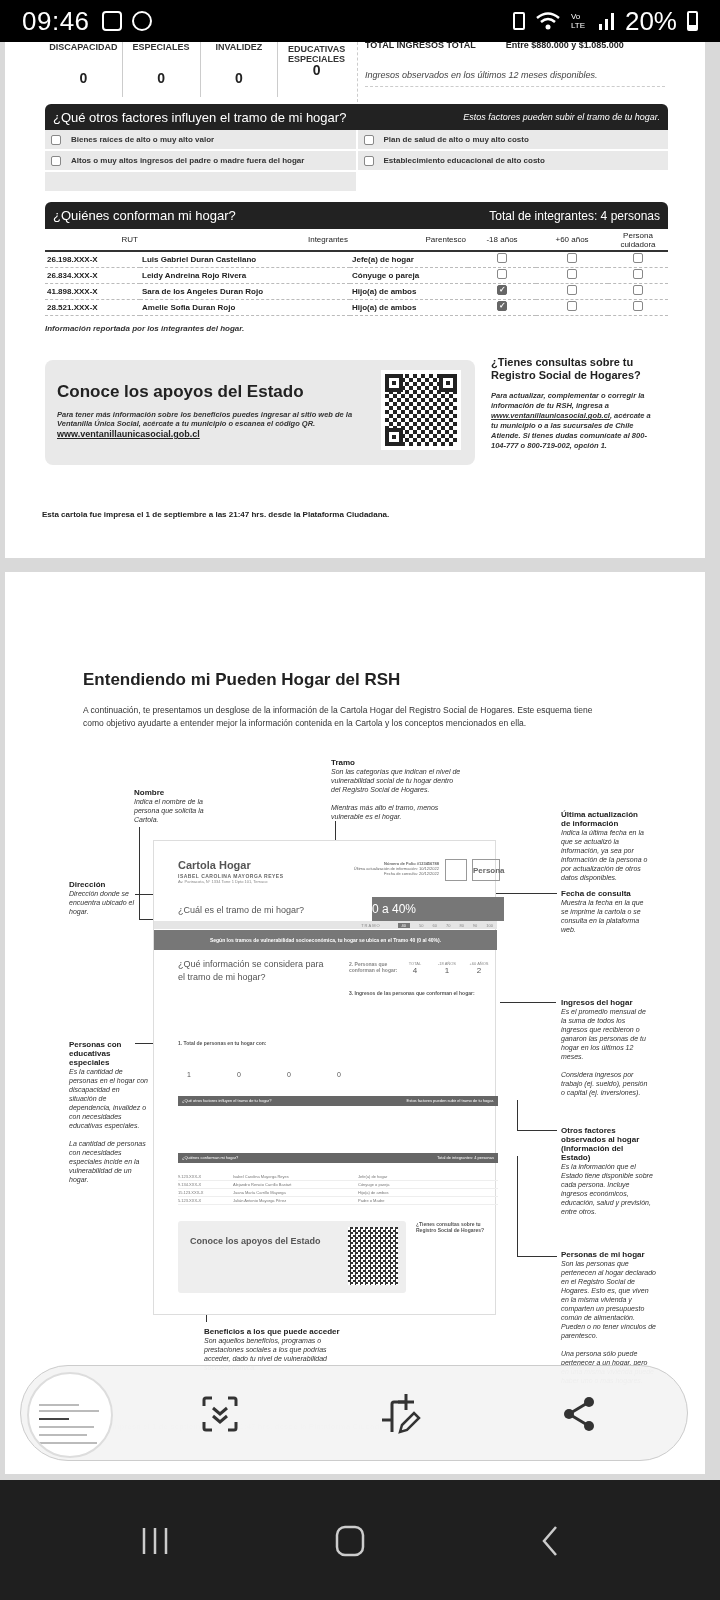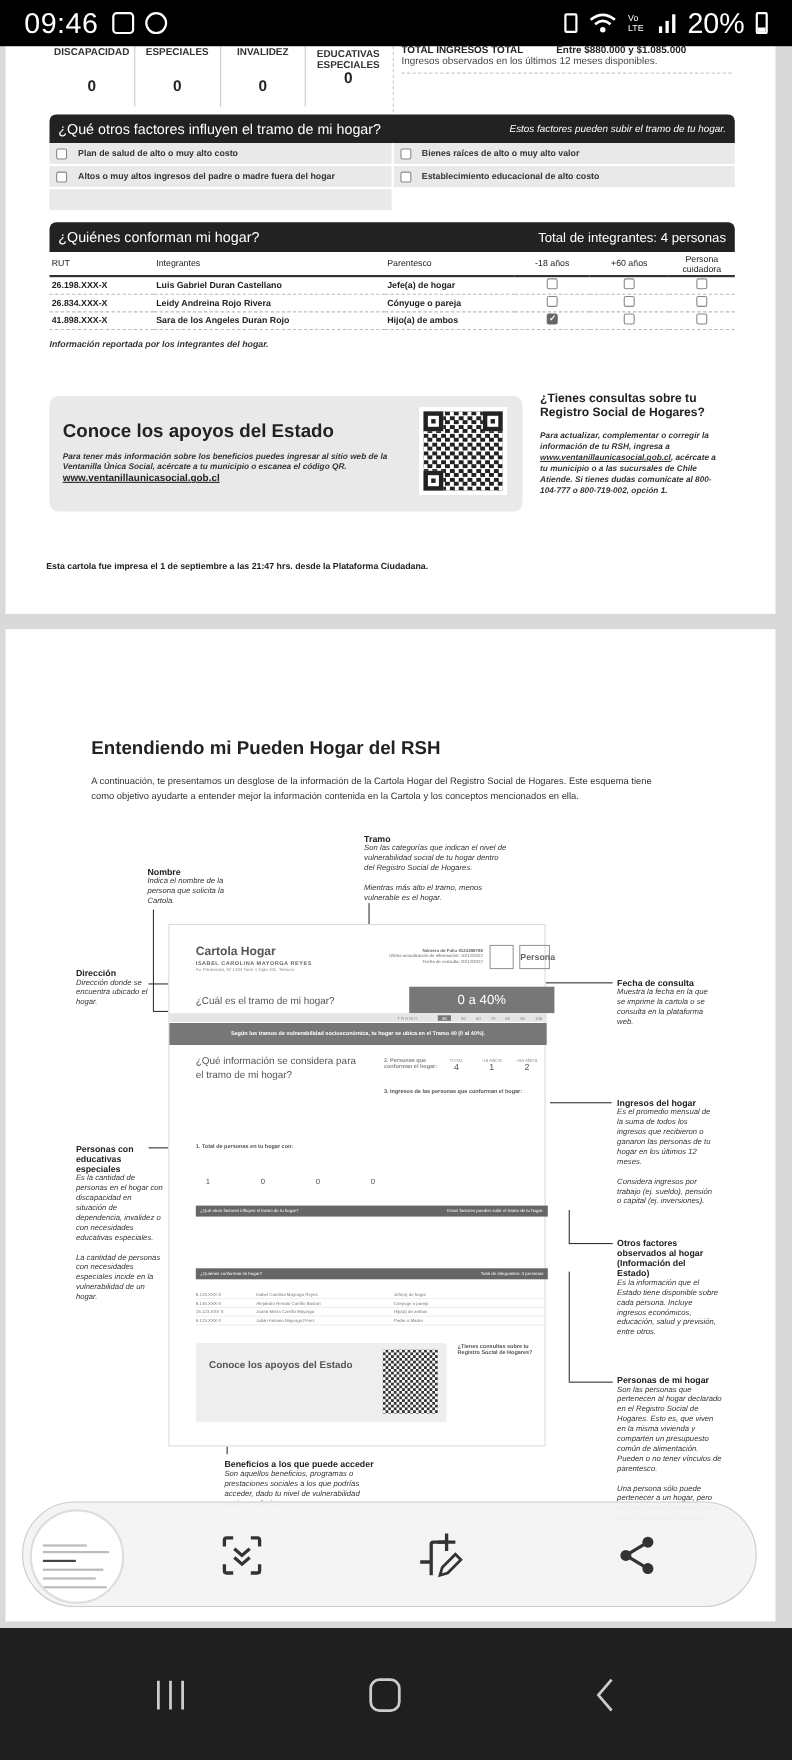--- a/index.html
+++ b/index.html
@@ -13,38 +13,38 @@
 .batt{width:11px;height:20px;border:2px solid #fff;border-radius:2px;position:relative}
 .batt:after{content:"";position:absolute;left:0;right:0;bottom:0;height:25%;background:#fff}
 .page1{position:absolute;left:5px;top:42px;width:700px;height:516px;background:#fff}
 .page2{position:absolute;left:5px;top:572px;width:700px;height:902px;background:#fff;overflow:hidden}
 .counts{position:absolute;left:40px;top:0;width:310px;height:55px;display:flex}
 .counts .c{flex:1;border-right:1px solid #ccc;text-align:center;font-size:9px;font-weight:bold}
 .counts .c .lbl{height:26px;color:#333}
 .counts .c .num{font-size:14px;font-weight:bold;margin-top:2px}
 .ingresos{position:absolute;left:360px;top:0;width:300px;font-size:9px}
 .ingresos .row{display:flex;gap:30px;font-weight:bold;margin-top:-2px}
-.ingresos .note{margin-top:0;color:#444;border-bottom:1px dashed #ccc;padding-bottom:6px}
+.ingresos .note{font-style:italic;margin-top:20px;color:#444;border-bottom:1px dashed #ccc;padding-bottom:6px}
 .vline{position:absolute;left:352px;top:0;height:60px;border-left:1px dashed #ccc}
 .blackhdr{background:#222;color:#fff;display:flex;align-items:center;justify-content:space-between;padding:0 8px;border-radius:6px 6px 0 0}
 .factors{position:absolute;left:40px;top:62px;width:623px}
 .factors .blackhdr{height:26px}
 .factors .blackhdr .t{font-size:13px}
 .factors .blackhdr .s{font-size:9px;font-style:italic}
 .fgrid{display:grid;grid-template-columns:1fr 1fr;gap:2px}
 .fcell{background:#e9e9e9;height:19px;display:flex;align-items:center;font-size:8px;font-weight:bold;color:#333;padding-left:6px}
 .cb{width:10px;height:10px;border:1px solid #888;border-radius:2px;background:#fff;margin-right:10px;display:inline-block;flex:none;position:relative}
 .cb.checked{background:#666;border-color:#666}
 .cb.checked:after{content:"✓";color:#fff;font-size:8px;position:absolute;left:1px;top:-1px}
 .members{position:absolute;left:40px;top:160px;width:623px}
 .members .blackhdr{height:27px}
 .members .blackhdr .t{font-size:13px}
 .members .blackhdr .s{font-size:12px}
 .mtable{width:100%;border-collapse:collapse;font-size:8px;font-weight:bold}
-.mtable th{font-weight:normal;text-align:left;height:22px;border-bottom:2px solid #333;padding:0 2px;font-size:8px}
+.mtable th{font-weight:normal;text-align:right;height:22px;border-bottom:2px solid #333;padding:0 2px;font-size:8px}
 .mtable th.ctr,.mtable td.ctr{text-align:center}
 .mtable td{height:16px;border-bottom:1px dashed #bbb;padding:0 2px}
 .mnote{font-size:8px;font-style:italic;font-weight:bold;margin-top:8px;color:#333}
 .apoyos{position:absolute;left:40px;top:318px;width:430px;height:105px;background:#e9e9e9;border-radius:8px;padding:22px 12px}
 .apoyos h2{font-size:17px;font-weight:bold}
 .apoyos p{font-size:7.5px;font-style:italic;font-weight:bold;margin-top:8px;line-height:9px;width:320px;color:#333}
 .apoyos .url{font-size:9px;text-decoration:underline;font-weight:bold;display:block;margin-top:1px}
 .qr{position:absolute;right:14px;top:10px;width:80px;height:80px;background:#fff;padding:4px}
 .qr .inner{width:100%;height:100%;background:repeating-conic-gradient(#222 0 25%,#fff 0 50%) 0 0/8px 8px;position:relative}
 .qr .fp{position:absolute;width:18px;height:18px;border:4px solid #222;background:#fff}
@@ -61,21 +61,21 @@
 .ann b{display:block;font-size:8px;color:#222;font-style:normal}
 .ann i{display:block;font-style:italic}
 .mini{position:absolute;left:148px;top:268px;width:343px;height:475px;border:1px solid #ddd;background:#fff}
 .mini .t1{position:absolute;left:24px;top:18px;font-size:11px;font-weight:bold;color:#555}
 .mini .t2{position:absolute;left:24px;top:32px;font-size:5px;color:#666;font-weight:bold;letter-spacing:0.5px}
 .mini .t3{position:absolute;left:24px;top:38px;font-size:4px;color:#888}
 .mini .folio{position:absolute;left:190px;top:20px;font-size:4px;color:#666;text-align:right;width:95px;line-height:5px}
 .mini .logo1{position:absolute;left:291px;top:18px;width:22px;height:22px;border:1px solid #999}
 .mini .logo2{position:absolute;left:318px;top:18px;width:28px;height:22px;border:1px solid #999;font-size:8px;color:#666;text-align:center;line-height:22px;font-weight:bold}
 .mini .q1{position:absolute;left:24px;top:64px;font-size:9px;color:#555}
-.mini .tramo{position:absolute;left:218px;top:56px;width:132px;height:24px;background:#777;color:#fff;font-size:12px;text-align:center;line-height:24px}
+.mini .tramo{position:absolute;left:218px;top:56px;width:132px;height:24px;background:#777;color:#fff;font-size:12px;text-align:left;line-height:24px}
 .mini .scale{position:absolute;left:0;top:80px;width:343px;height:8px;background:#e5e5e5;font-size:4px;color:#888;display:flex;justify-content:flex-end;align-items:center;padding-right:4px;gap:9px}
 .mini .scale .on{background:#777;color:#fff;padding:0 4px}
 .mini .bar{position:absolute;left:0;top:89px;width:343px;height:20px;background:#777;color:#fff;font-size:5px;text-align:center;line-height:20px;font-weight:bold}
 .mini .q2{position:absolute;left:24px;top:117px;font-size:9px;color:#555;line-height:13px;width:150px}
 .mini .small{position:absolute;font-size:3.8px;color:#888;line-height:5px}
 .mini .dark{position:absolute;left:24px;height:10px;background:#666;color:#fff;font-size:4px;line-height:10px;padding:0 4px;display:flex;justify-content:space-between;width:320px}
 .mini .box{position:absolute;left:24px;top:380px;width:228px;height:72px;background:#eee;border-radius:3px}
 .mini .box .h{position:absolute;left:12px;top:15px;font-size:9px;font-weight:bold;color:#555}
 .mini .box .qr2{position:absolute;right:8px;top:6px;width:50px;height:58px;background:repeating-conic-gradient(#333 0 25%,#fff 0 50%) 0 0/5px 5px}
 .mini .cons{position:absolute;left:262px;top:380px;font-size:5px;font-weight:bold;color:#555;width:80px;line-height:6px}
@@ -145,25 +145,25 @@
   </div>
 
   <div class="factors">
     <div class="blackhdr">
       <span class="t">¿Qué otros factores influyen el tramo de mi hogar?</span>
       <span class="s">Estos factores pueden subir el tramo de tu hogar.</span>
     </div>
     <div class="fgrid" id="factor-grid">
         <div class="fcell">
           <span class="cb"></span>
-          <span>Plan de salud de alto o muy alto costo</span>
+          <span>Bienes raíces de alto o muy alto valor</span>
         </div>
         <div class="fcell">
           <span class="cb"></span>
-          <span>Bienes raíces de alto o muy alto valor</span>
+          <span>Plan de salud de alto o muy alto costo</span>
         </div>
         <div class="fcell">
           <span class="cb"></span>
           <span>Altos o muy altos ingresos del padre o madre fuera del hogar</span>
         </div>
         <div class="fcell">
           <span class="cb"></span>
           <span>Establecimiento educacional de alto costo</span>
         </div>
         <div class="fcell"></div>
@@ -204,20 +204,28 @@
             <td class="ctr"><span class="cb" style="margin-right: 0px;"></span></td>
           </tr>
           <tr>
             <td>41.898.XXX-X</td>
             <td>Sara de los Angeles Duran Rojo</td>
             <td>Hijo(a) de ambos</td>
             <td class="ctr"><span class="cb checked" style="margin-right: 0px;"></span></td>
             <td class="ctr"><span class="cb" style="margin-right: 0px;"></span></td>
             <td class="ctr"><span class="cb" style="margin-right: 0px;"></span></td>
           </tr>
+          <tr>
+            <td>28.521.XXX-X</td>
+            <td>Amelie Sofia Duran Rojo</td>
+            <td>Hijo(a) de ambos</td>
+            <td class="ctr"><span class="cb checked" style="margin-right: 0px;"></span></td>
+            <td class="ctr"><span class="cb" style="margin-right: 0px;"></span></td>
+            <td class="ctr"><span class="cb" style="margin-right: 0px;"></span></td>
+          </tr>
         </tbody>
     </table>
     <div class="mnote">Información reportada por los integrantes del hogar.</div>
   </div>
 
   <div class="apoyos">
     <h2>Conoce los apoyos del Estado</h2>
     <p>Para tener más información sobre los beneficios puedes ingresar al sitio web de la Ventanilla Única Social, acércate a tu municipio o escanea el código QR.</p>
     <a class="url">www.ventanillaunicasocial.gob.cl</a>
     <div class="qr">
@@ -246,20 +254,24 @@
       <i>Son las categorías que indican el nivel de vulnerabilidad social de tu hogar dentro del Registro Social de Hogares.</i>
       <i style="margin-top:9px">Mientras más alto el tramo, menos vulnerable es el hogar.</i>
     </div>
   <div class="ann" style="left:129px;top:216px;width:76px">
       <b>Nombre</b>
       <i>Indica el nombre de la persona que solicita la Cartola.</i>
     </div>
   <div class="ann" style="left:64px;top:308px;width:70px">
       <b>Dirección</b>
       <i>Dirección donde se encuentra ubicado el hogar.</i>
+    </div>
+  <div class="ann" style="left:556px;top:238px;width:88px">
+      <b>Última actualización de información</b>
+      <i>Indica la última fecha en la que se actualizó la información, ya sea por información de la persona o por actualización de otros datos disponibles.</i>
     </div>
   <div class="ann" style="left:556px;top:317px;width:86px">
       <b>Fecha de consulta</b>
       <i>Muestra la fecha en la que se imprime la cartola o se consulta en la plataforma web.</i>
     </div>
   <div class="ann" style="left:556px;top:426px;width:92px">
       <b>Ingresos del hogar</b>
       <i>Es el promedio mensual de la suma de todos los ingresos que recibieron o ganaron las personas de tu hogar en los últimos 12 meses.</i>
       <i style="margin-top:9px">Considera ingresos por trabajo (ej. sueldo), pensión o capital (ej. inversiones).</i>
     </div>

